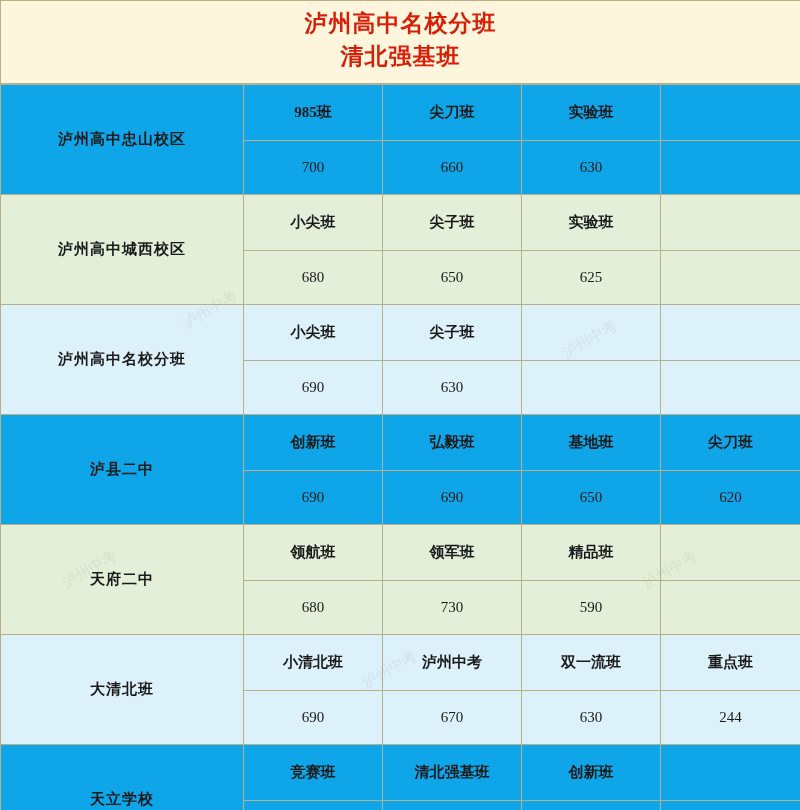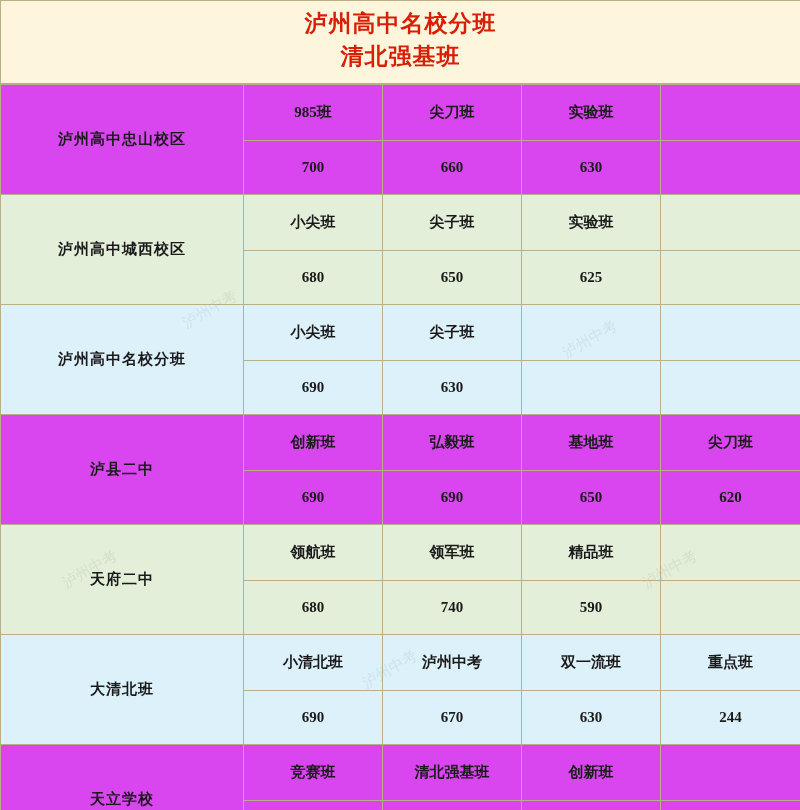--- a/index.html
+++ b/index.html
@@ -59,23 +59,22 @@
     font-weight: bold;
     font-family: "Liberation Serif", serif;
     color: #111;
     height: 55px;
   }
   .cls-score {
     font-size: 15px;
     font-family: "Liberation Serif", serif;
     color: #111;
     height: 53px;
-    font-weight: bold;
-  }
-  .bg-cream { background: #d946ef; }
+  }
+  .bg-cream { background: #0ea5e9; }
   .bg-green { background: #e3efd9; }
   .bg-blue  { background: #ddf1fb; }
   .empty { }
 
   .watermark {
     position: absolute;
     color: rgba(120,120,120,0.13);
     font-size: 15px;
     font-family: "Liberation Serif", serif;
     transform: rotate(-30deg);
@@ -170,21 +169,21 @@
         </tr>
         <tr>
           <td class="school-cell bg-green" rowspan="2">天府二中</td>
           <td class="cls-name bg-green">领航班</td>
           <td class="cls-name bg-green">领军班</td>
           <td class="cls-name bg-green">精品班</td>
           <td class="cls-name bg-green empty"></td>
         </tr>
         <tr>
           <td class="cls-score bg-green">680</td>
-          <td class="cls-score bg-green">740</td>
+          <td class="cls-score bg-green">730</td>
           <td class="cls-score bg-green">590</td>
           <td class="cls-score bg-green empty"></td>
         </tr>
         <tr>
           <td class="school-cell bg-blue" rowspan="2">大清北班</td>
           <td class="cls-name bg-blue">小清北班</td>
           <td class="cls-name bg-blue">泸州中考</td>
           <td class="cls-name bg-blue">双一流班</td>
           <td class="cls-name bg-blue">重点班</td>
         </tr>

